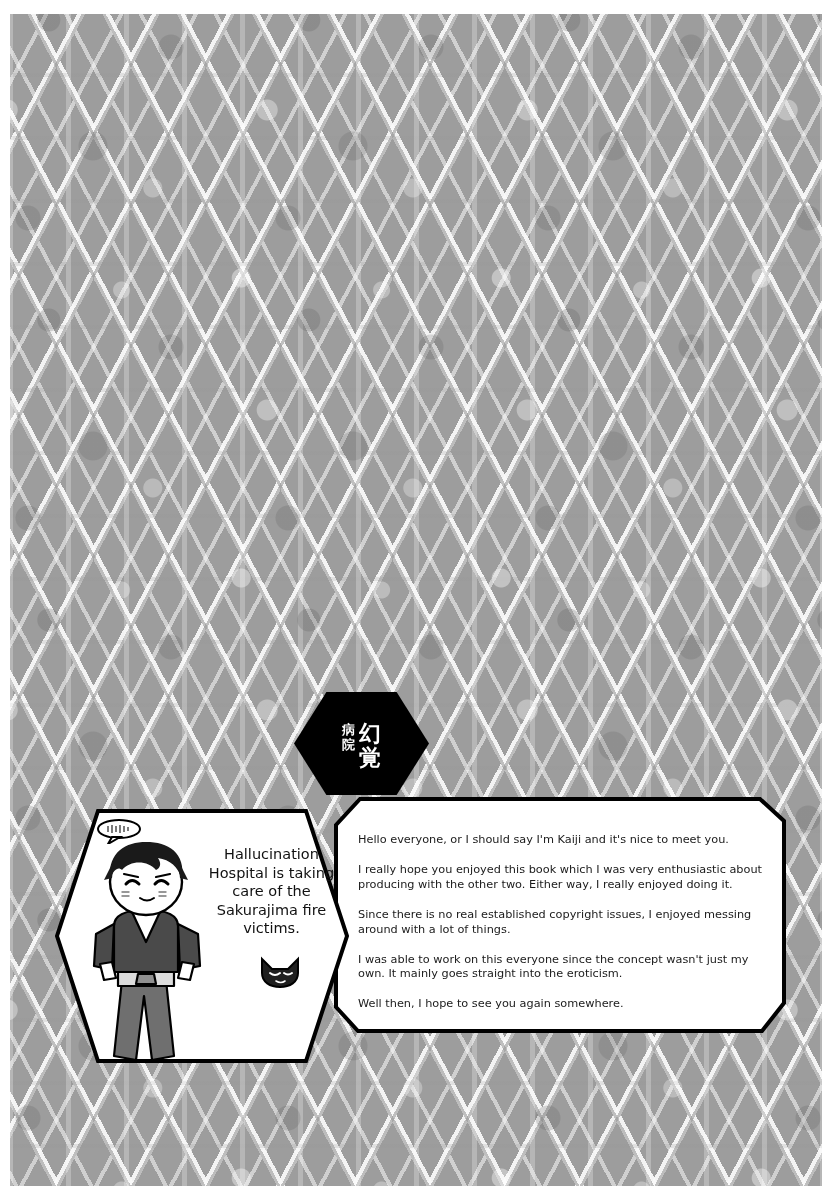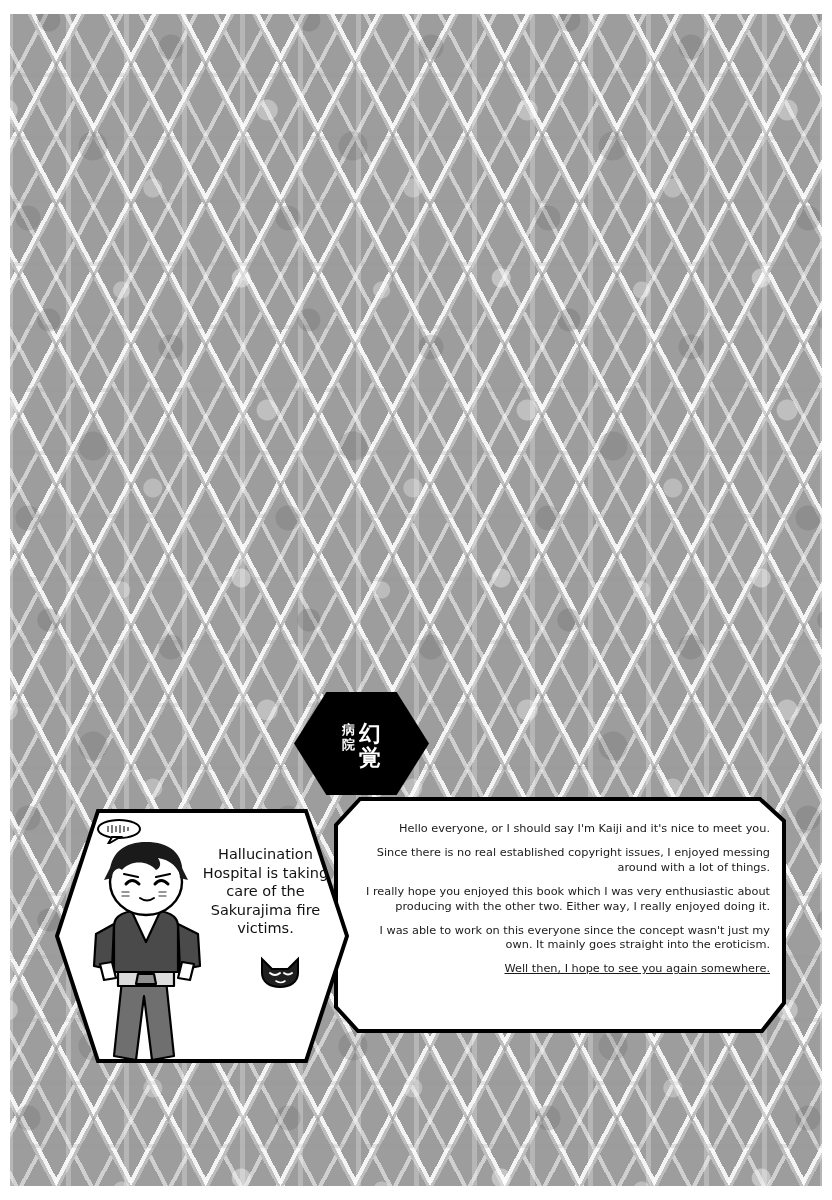--- a/index.html
+++ b/index.html
@@ -130,21 +130,21 @@
   .art-hex-svg {
     position: absolute;
     left: 54px;
     top: 808px;
     width: 296px;
     height: 256px;
   }
 
   .art-caption {
     position: absolute;
-    left: 193px;
+    left: 199px;
     top: 845px;
     width: 145px;
     text-align: center;
     font-family: "DejaVu Sans", sans-serif;
     font-size: 14.5px;
     line-height: 1.28;
     color: #111111;
   }
 
   
@@ -159,24 +159,23 @@
     position: absolute;
     left: 358px;
     top: 818px;
     width: 412px;
     font-family: "DejaVu Sans", sans-serif;
     font-size: 11.3px;
     line-height: 1.32;
     color: #1a1a1a;
   }
   .note-text p {
-    margin: 4px 0 9px 0;
-    text-align: right;
-  }
-  .note-text p:last-child { margin-bottom: 0; text-decoration: underline; }
+    margin: 15px 0 9px 0;
+  }
+  .note-text p:last-child { margin-bottom: 0; }
 
   
   .chibi {
     position: absolute;
     left: 78px;
     top: 830px;
     width: 140px;
     height: 235px;
   }
   .speech-bubble {
@@ -218,22 +217,22 @@
       </div>
     </div>
   </div>
 
   <svg class="note-panel-svg" viewBox="0 0 456 240">
     <polygon points="28,4 428,4 452,26 452,208 430,236 26,236 4,212 4,30" fill="#ffffff" stroke="#000000" stroke-width="4"></polygon>
   </svg>
 
   <div class="note-text">
     <p>Hello everyone, or I should say I'm Kaiji and it's nice to meet you.</p>
+    <p>I really hope you enjoyed this book which I was very enthusiastic about producing with the other two. Either way, I really enjoyed doing it.</p>
     <p>Since there is no real established copyright issues, I enjoyed messing around with a lot of things.</p>
-    <p>I really hope you enjoyed this book which I was very enthusiastic about producing with the other two. Either way, I really enjoyed doing it.</p>
     <p>I was able to work on this everyone since the concept wasn't just my own. It mainly goes straight into the eroticism.</p>
     <p>Well then, I hope to see you again somewhere.</p>
   </div>
 
   <svg class="art-hex-svg" viewBox="0 0 296 256">
     <polygon points="44,3 252,3 293,128 252,253 44,253 3,128" fill="#ffffff" stroke="#000000" stroke-width="4"></polygon>
   </svg>
 
   <svg class="chibi" viewBox="0 0 140 235">
 

